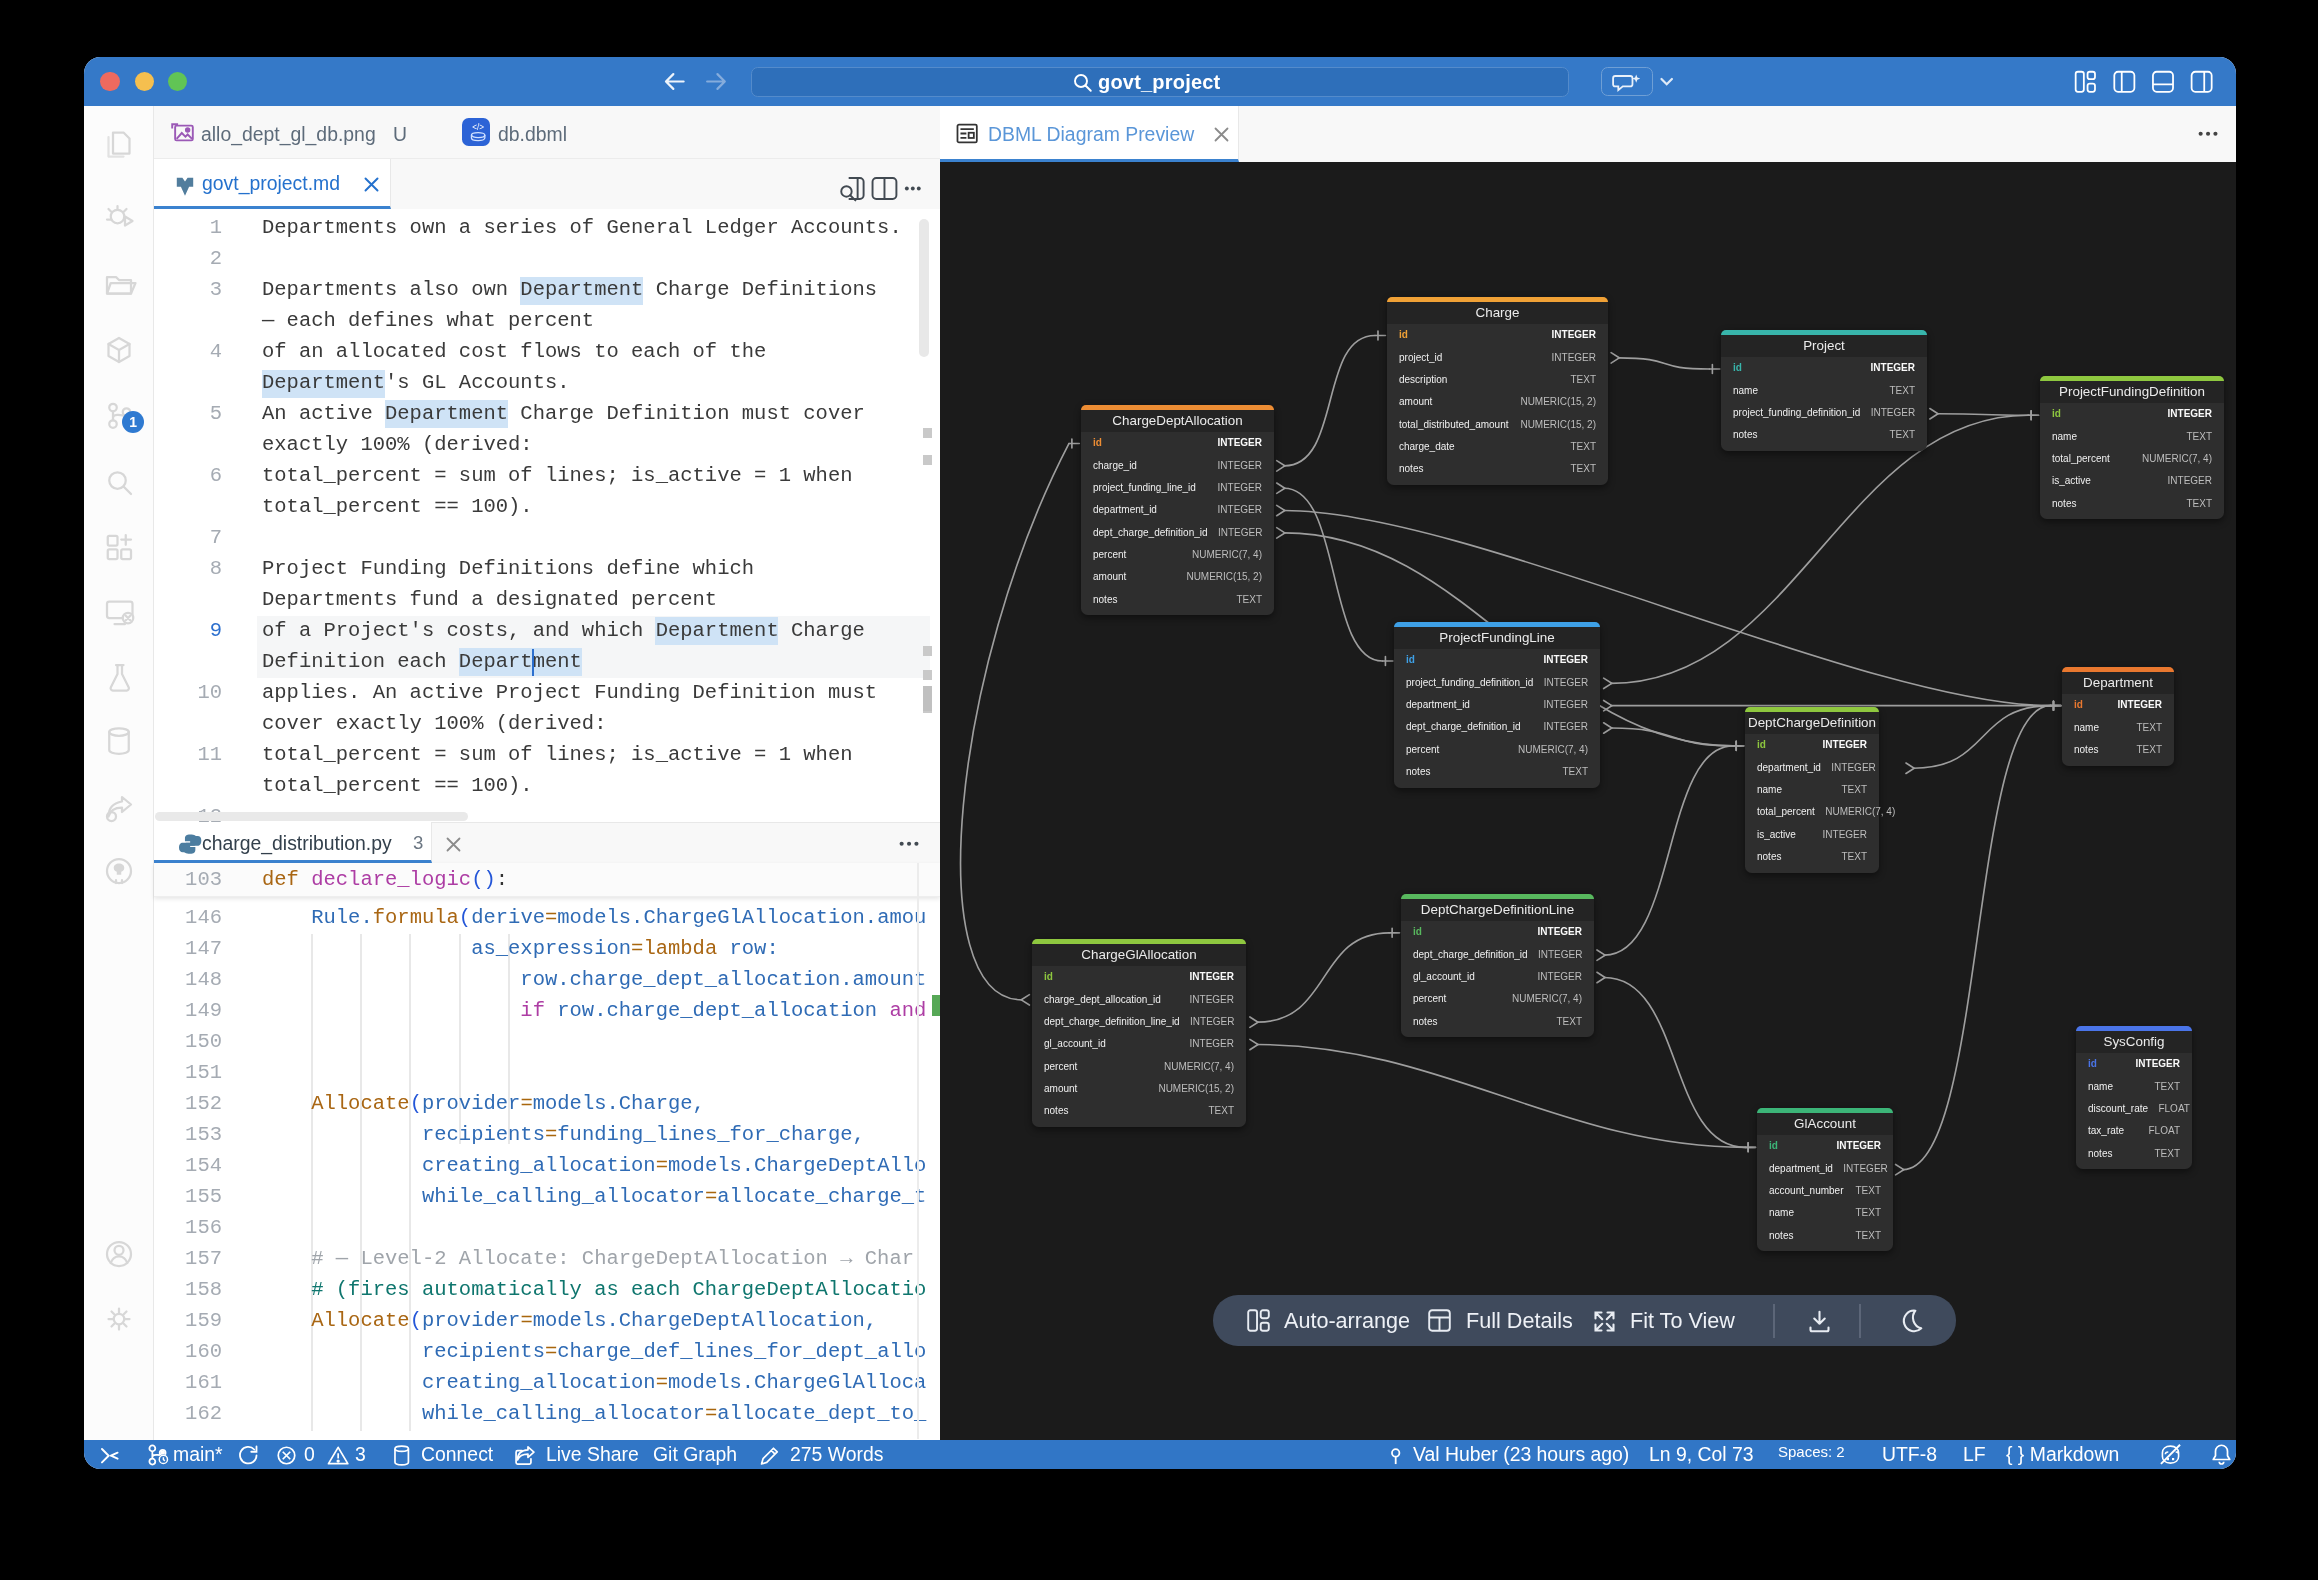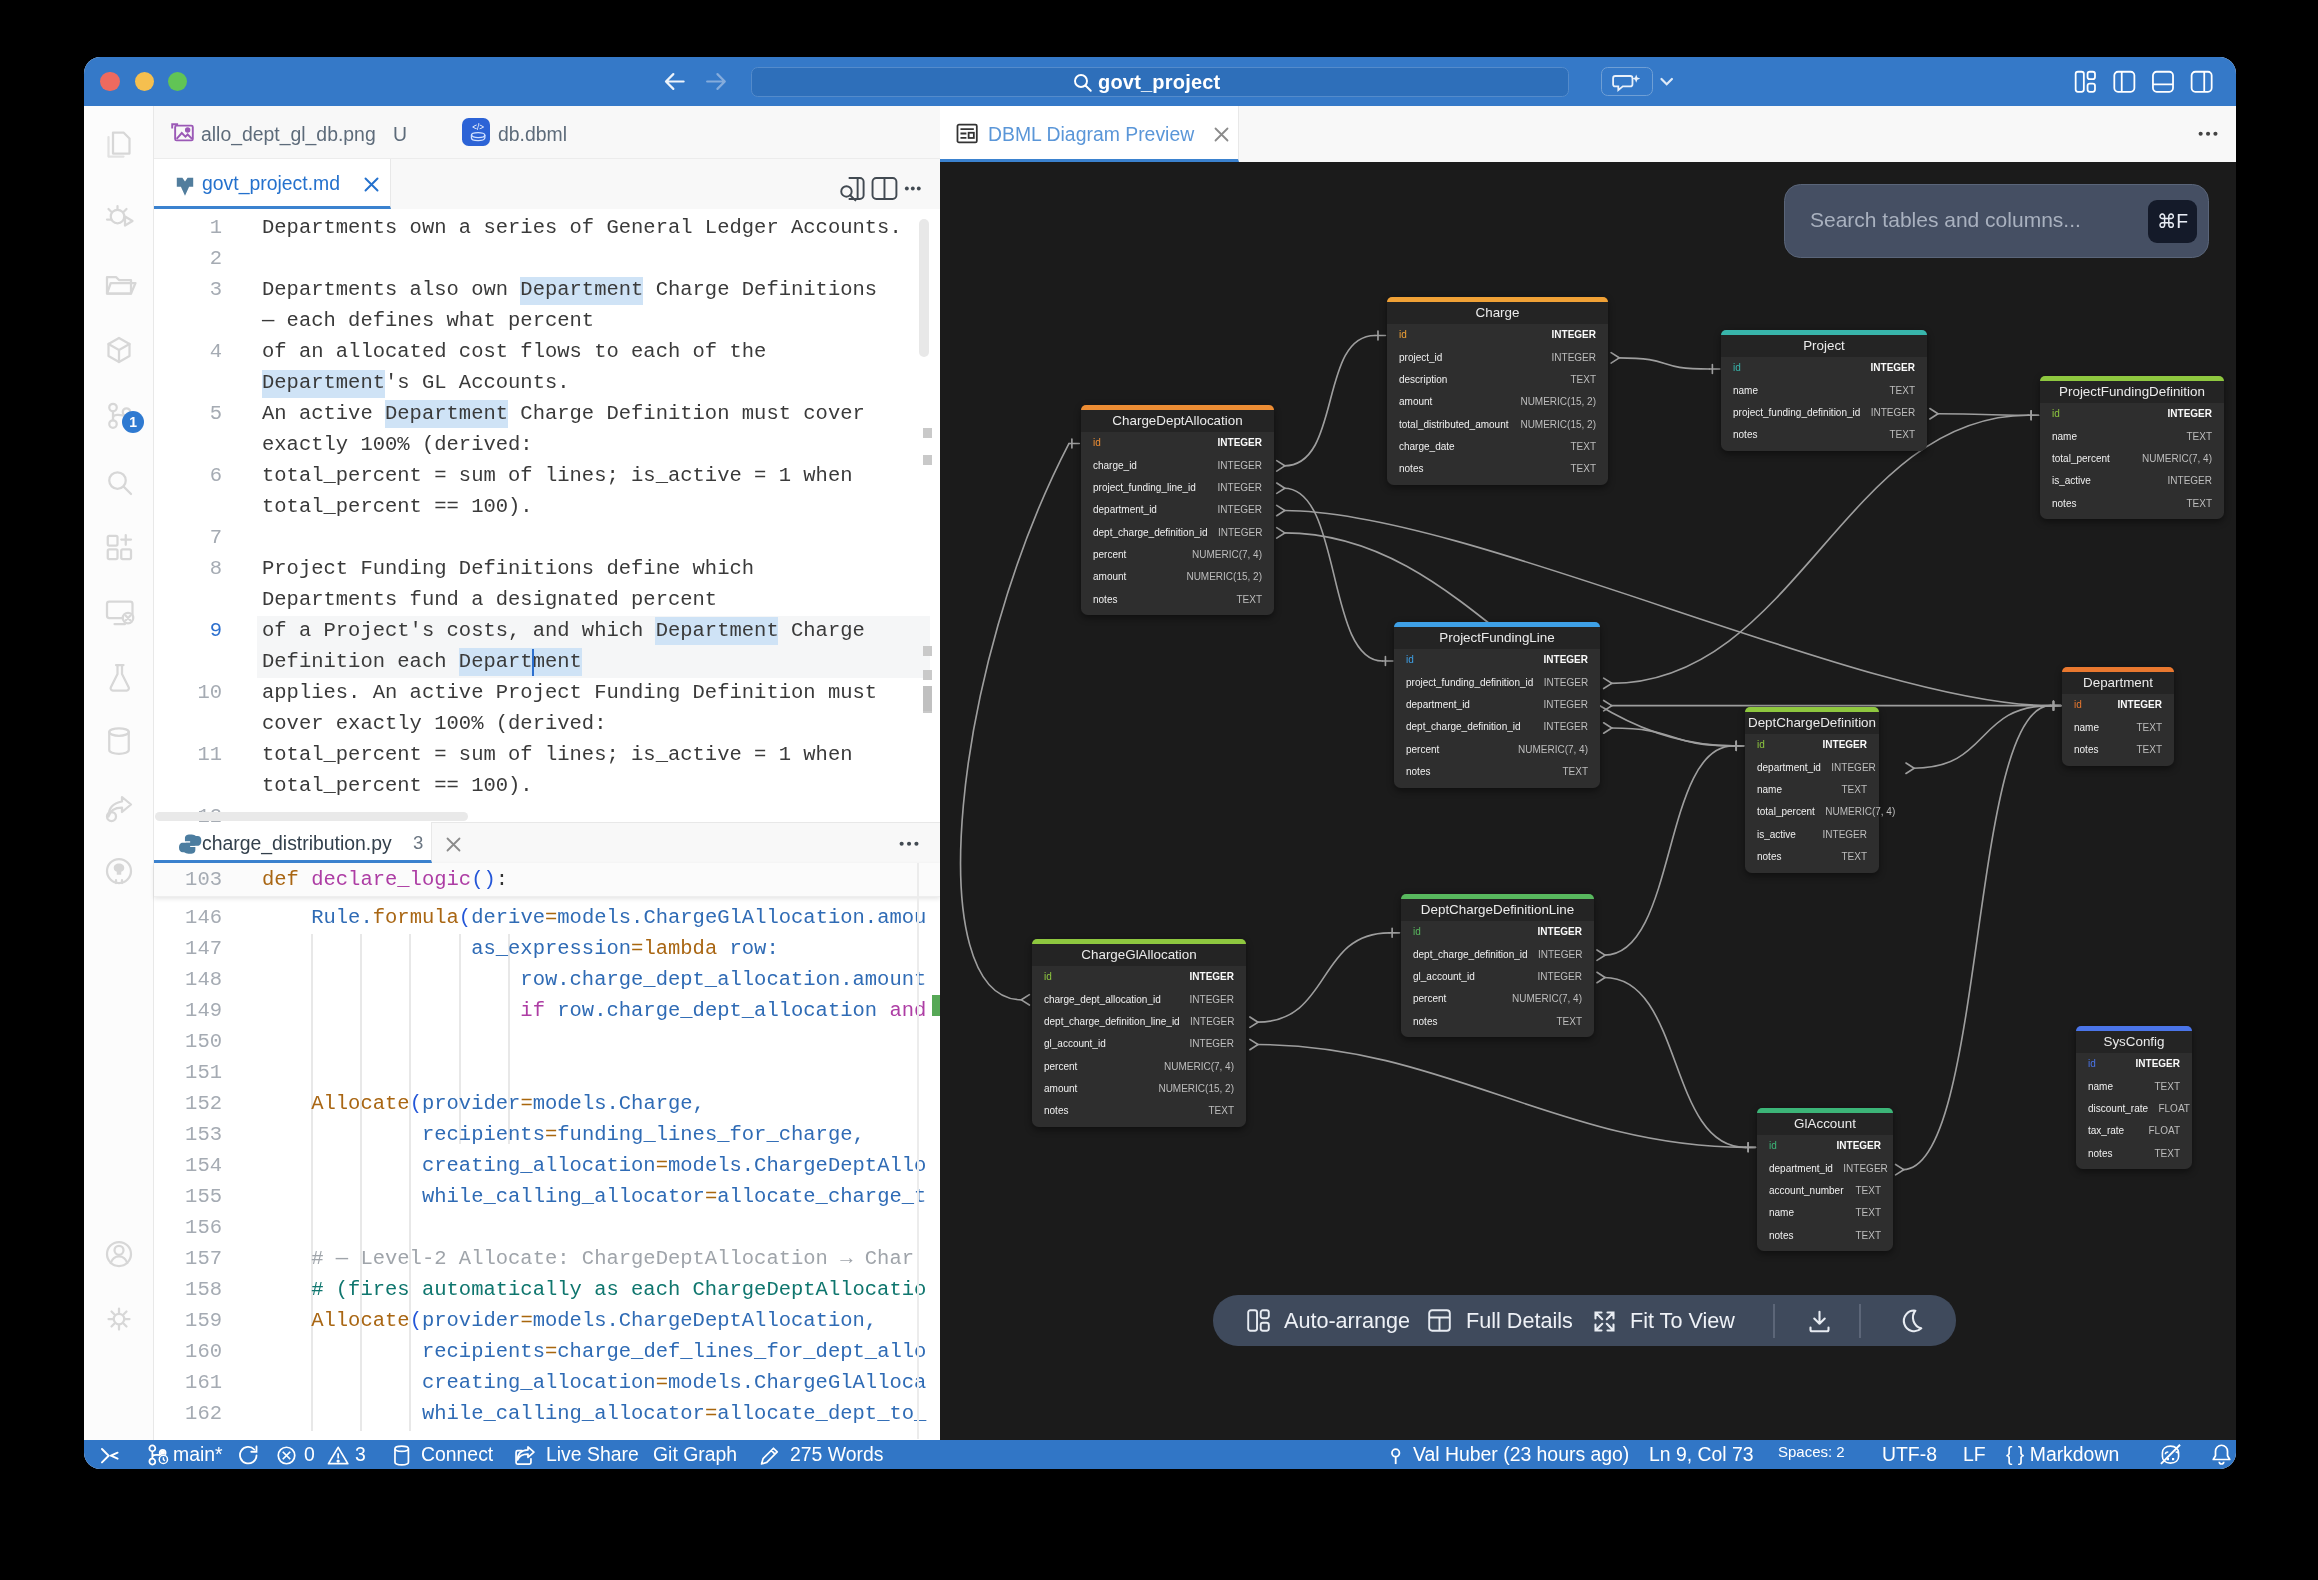--- a/index.html
+++ b/index.html
@@ -4,21 +4,21 @@
 body{width:2319px;height:1580px;background:#000;font-family:"Liberation Sans", sans-serif;overflow:hidden}
 .abs{position:absolute}
 .win{position:absolute;left:84px;top:57px;width:2152px;height:1412px;background:#fff;border-radius:16.4px;overflow:hidden}
 .mtext{position:absolute;font-family:"Liberation Mono", monospace;font-size:20.5px;color:#3a3a3a;white-space:pre}
 .gnum{position:absolute;width:52px;text-align:right;font-family:"Liberation Mono", monospace;font-size:20.5px;color:#a5abb3;white-space:pre}
 .tb{position:absolute;background:#2e2e2e;border-radius:6.7px;box-shadow:0 2.2px 7.4px rgba(0,0,0,.45)}
 .tb .bar{height:5.2px;border-radius:6.7px 6.7px 0 0}
 .tb .hd{height:22.3px;line-height:22.3px;background:#242424;color:#ebebeb;text-align:center;font-size:13.4px}
 .tb .rw{height:22.3px;line-height:22.3px;padding:0 12px;font-size:10px;color:#f0f0f0;display:flex;justify-content:space-between;white-space:nowrap}
 .tb .rw .ty{color:#bdbdbd;margin-left:10.4px}
-.tb .rw.pk .nm{font-weight:400}
+.tb .rw.pk .nm{font-weight:700}
 .tb .rw.pk .ty{color:#fafafa;font-weight:700}
 svg{position:absolute;overflow:visible}
 </style></head><body>
 <div class="win">
 <div style="position:absolute;left:0;top:0;width:2152px;height:49px;background:#3579c8"></div>
 <div style="position:absolute;left:16.4px;top:15px;width:19.4px;height:19.4px;border-radius:9.7px;background:#ee6a5f"></div>
 <div style="position:absolute;left:51px;top:15px;width:19.4px;height:19.4px;border-radius:9.7px;background:#f5bf4f"></div>
 <div style="position:absolute;left:84px;top:15px;width:19.4px;height:19.4px;border-radius:9.7px;background:#61c455"></div>
 <svg class="abs" style="left:577px;top:12px" width="82" height="25" viewBox="0 0 110 34">
 <g stroke="#eef4fb" stroke-width="3" fill="none" stroke-linecap="round" stroke-linejoin="round">
@@ -664,24 +664,20 @@
         <div class="rw">
           <span class="nm" style="">tax_rate</span>
           <span class="ty">FLOAT</span>
         </div>
         <div class="rw">
           <span class="nm" style="">notes</span>
           <span class="ty">TEXT</span>
         </div>
         <div style="height:4.5px"></div>
       </div>
-      <div class="abs" style="left:844px;top:22.3px;width:425px;height:74px;background:#454f63;border:1.5px solid #5a6579;border-radius:16.4px">
-<div class="abs" style="left:25px;top:22.3px;font-size:21px;color:#a9b1bf">Search tables and columns...</div>
-<div class="abs" style="left:363px;top:15px;width:49px;height:43px;background:#141a29;border-radius:9px;color:#e8ecf4;font-size:19.4px;text-align:center;line-height:43px">⌘F</div>
-      </div>
       <div class="abs" style="left:273px;top:1133px;width:743px;height:51px;background:#3f4a5c;border-radius:25px">
 <svg class="abs" style="left:33px;top:13.4px" width="25" height="25" viewBox="0 0 34 34">
           <g stroke="#e8ecf2" stroke-width="2.6" fill="none">
             <rect x="3" y="3" width="12" height="28" rx="3"></rect>
             <rect x="20" y="3" width="11" height="11" rx="3"></rect>
             <rect x="20" y="20" width="11" height="11" rx="3"></rect>
           </g>
         </svg>
 <div class="abs" style="left:71px;top:12.7px;font-size:21.6px;color:#eef1f6">Auto-arrange</div>
 <svg class="abs" style="left:214px;top:13.4px" width="25" height="25" viewBox="0 0 34 34">

